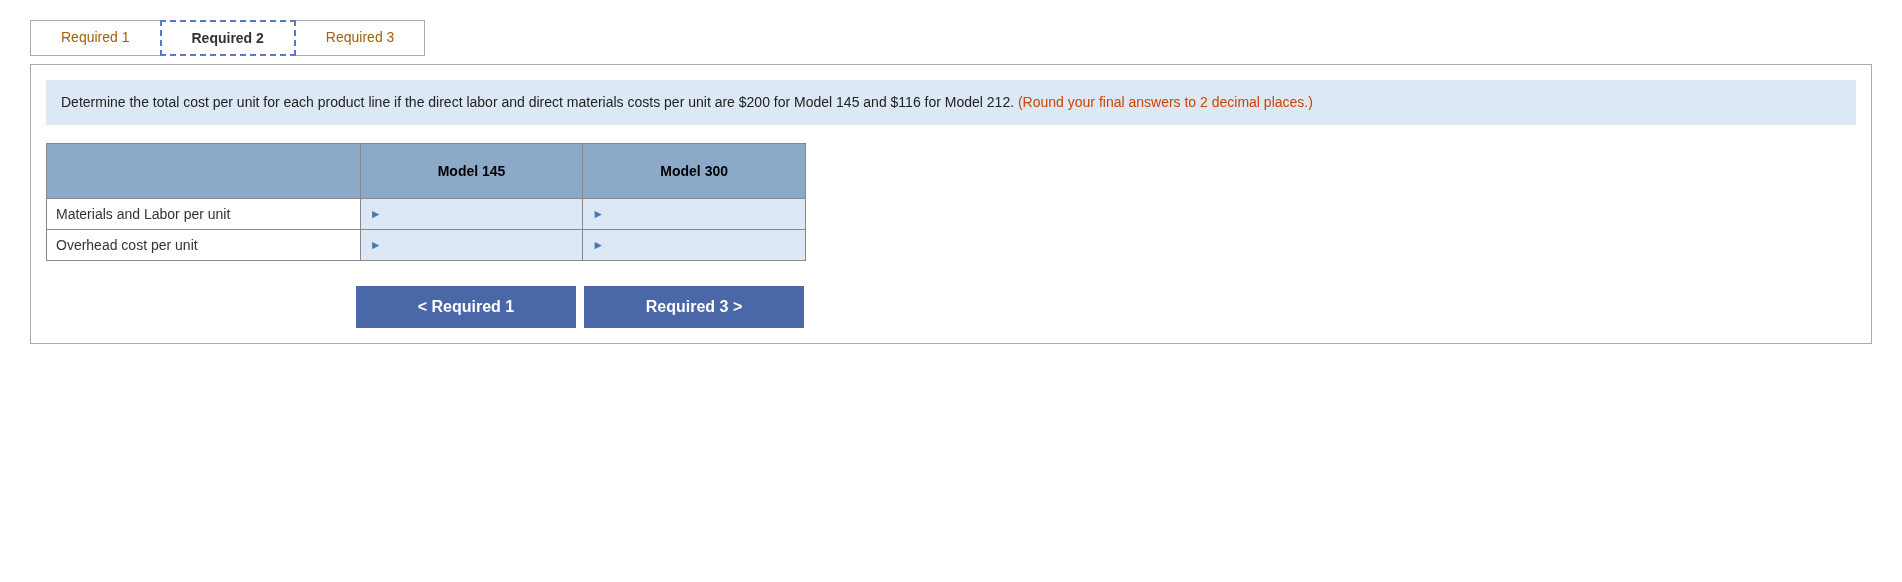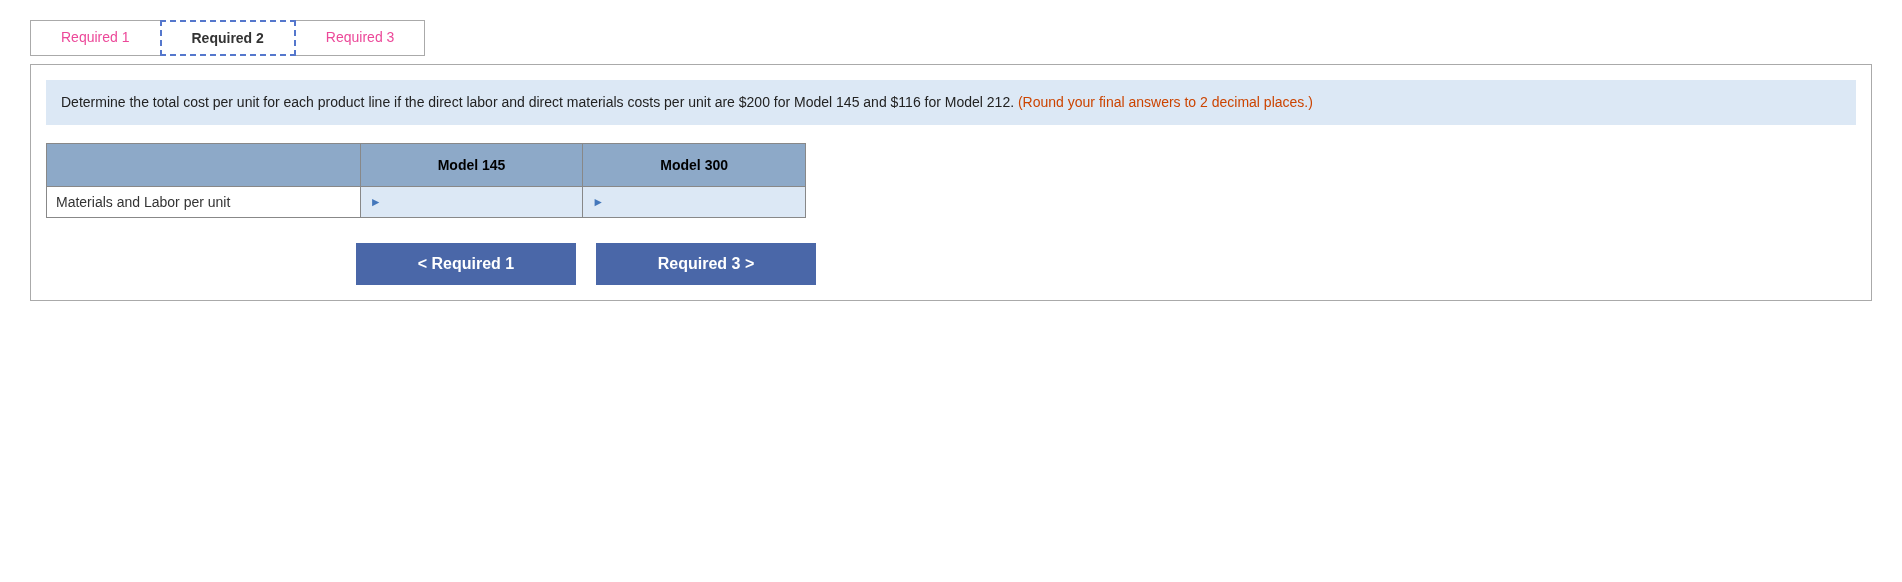--- a/index.html
+++ b/index.html
@@ -31,21 +31,21 @@
       border-bottom: none;
       margin-bottom: 0;
     }
 
     .tab {
       padding: 8px 30px;
       border: 1px solid #aaaaaa;
       cursor: pointer;
       background-color: #ffffff;
       font-size: 14px;
-      color: #ec4899;
+      color: #a16207;
       margin-right: -1px;
     }
 
     .tab.active-dotted {
       border: 2px dashed #5577cc;
       background-color: #ffffff;
       color: #333;
       position: relative;
       z-index: 2;
       font-weight: bold;
@@ -81,21 +81,21 @@
       border-collapse: collapse;
       width: 760px;
       margin-bottom: 25px;
     }
 
     .data-table th {
       background-color: #8da9c8;
       color: #000;
       font-weight: bold;
       text-align: center;
-      padding: 13px 12px;
+      padding: 19px 12px;
       border: 1px solid #888;
       font-size: 14px;
     }
 
     .data-table td {
       border: 1px solid #888;
       padding: 7px 9px;
       font-size: 14px;
       color: #333;
     }
@@ -137,21 +137,21 @@
 
     .header-empty {
       background-color: #8da9c8;
       width: 310px;
     }
 
     
     .nav-buttons {
       display: flex;
       flex-direction: row;
-      gap: 20px;
+      gap: 8px;
       margin-left: 310px;
       margin-top: 10px;
     }
 
     .nav-btn {
       background-color: #4a67a8;
       color: #ffffff;
       border: none;
       padding: 12px 40px;
       font-size: 16px;
@@ -204,20 +204,35 @@
             </div>
           </td>
           <td class="input-cell">
             <div class="input-cell-inner">
               <span class="input-arrow">►</span>
               <input class="input-field" type="text" value="" style="">
             </div>
           </td>
         </tr>
 
+        <tr>
+          <td class="label-cell">Overhead cost per unit</td>
+          <td class="input-cell">
+            <div class="input-cell-inner">
+              <span class="input-arrow">►</span>
+              <input class="input-field" type="text" value="" style="">
+            </div>
+          </td>
+          <td class="input-cell">
+            <div class="input-cell-inner">
+              <span class="input-arrow">►</span>
+              <input class="input-field" type="text" value="" style="">
+            </div>
+          </td>
+        </tr>
 
       </tbody>
     </table>
 
     <div class="nav-buttons">
       <button class="nav-btn">&lt; Required 1</button>
       <button class="nav-btn">Required 3 &gt;</button>
     </div>
 
   </div>

